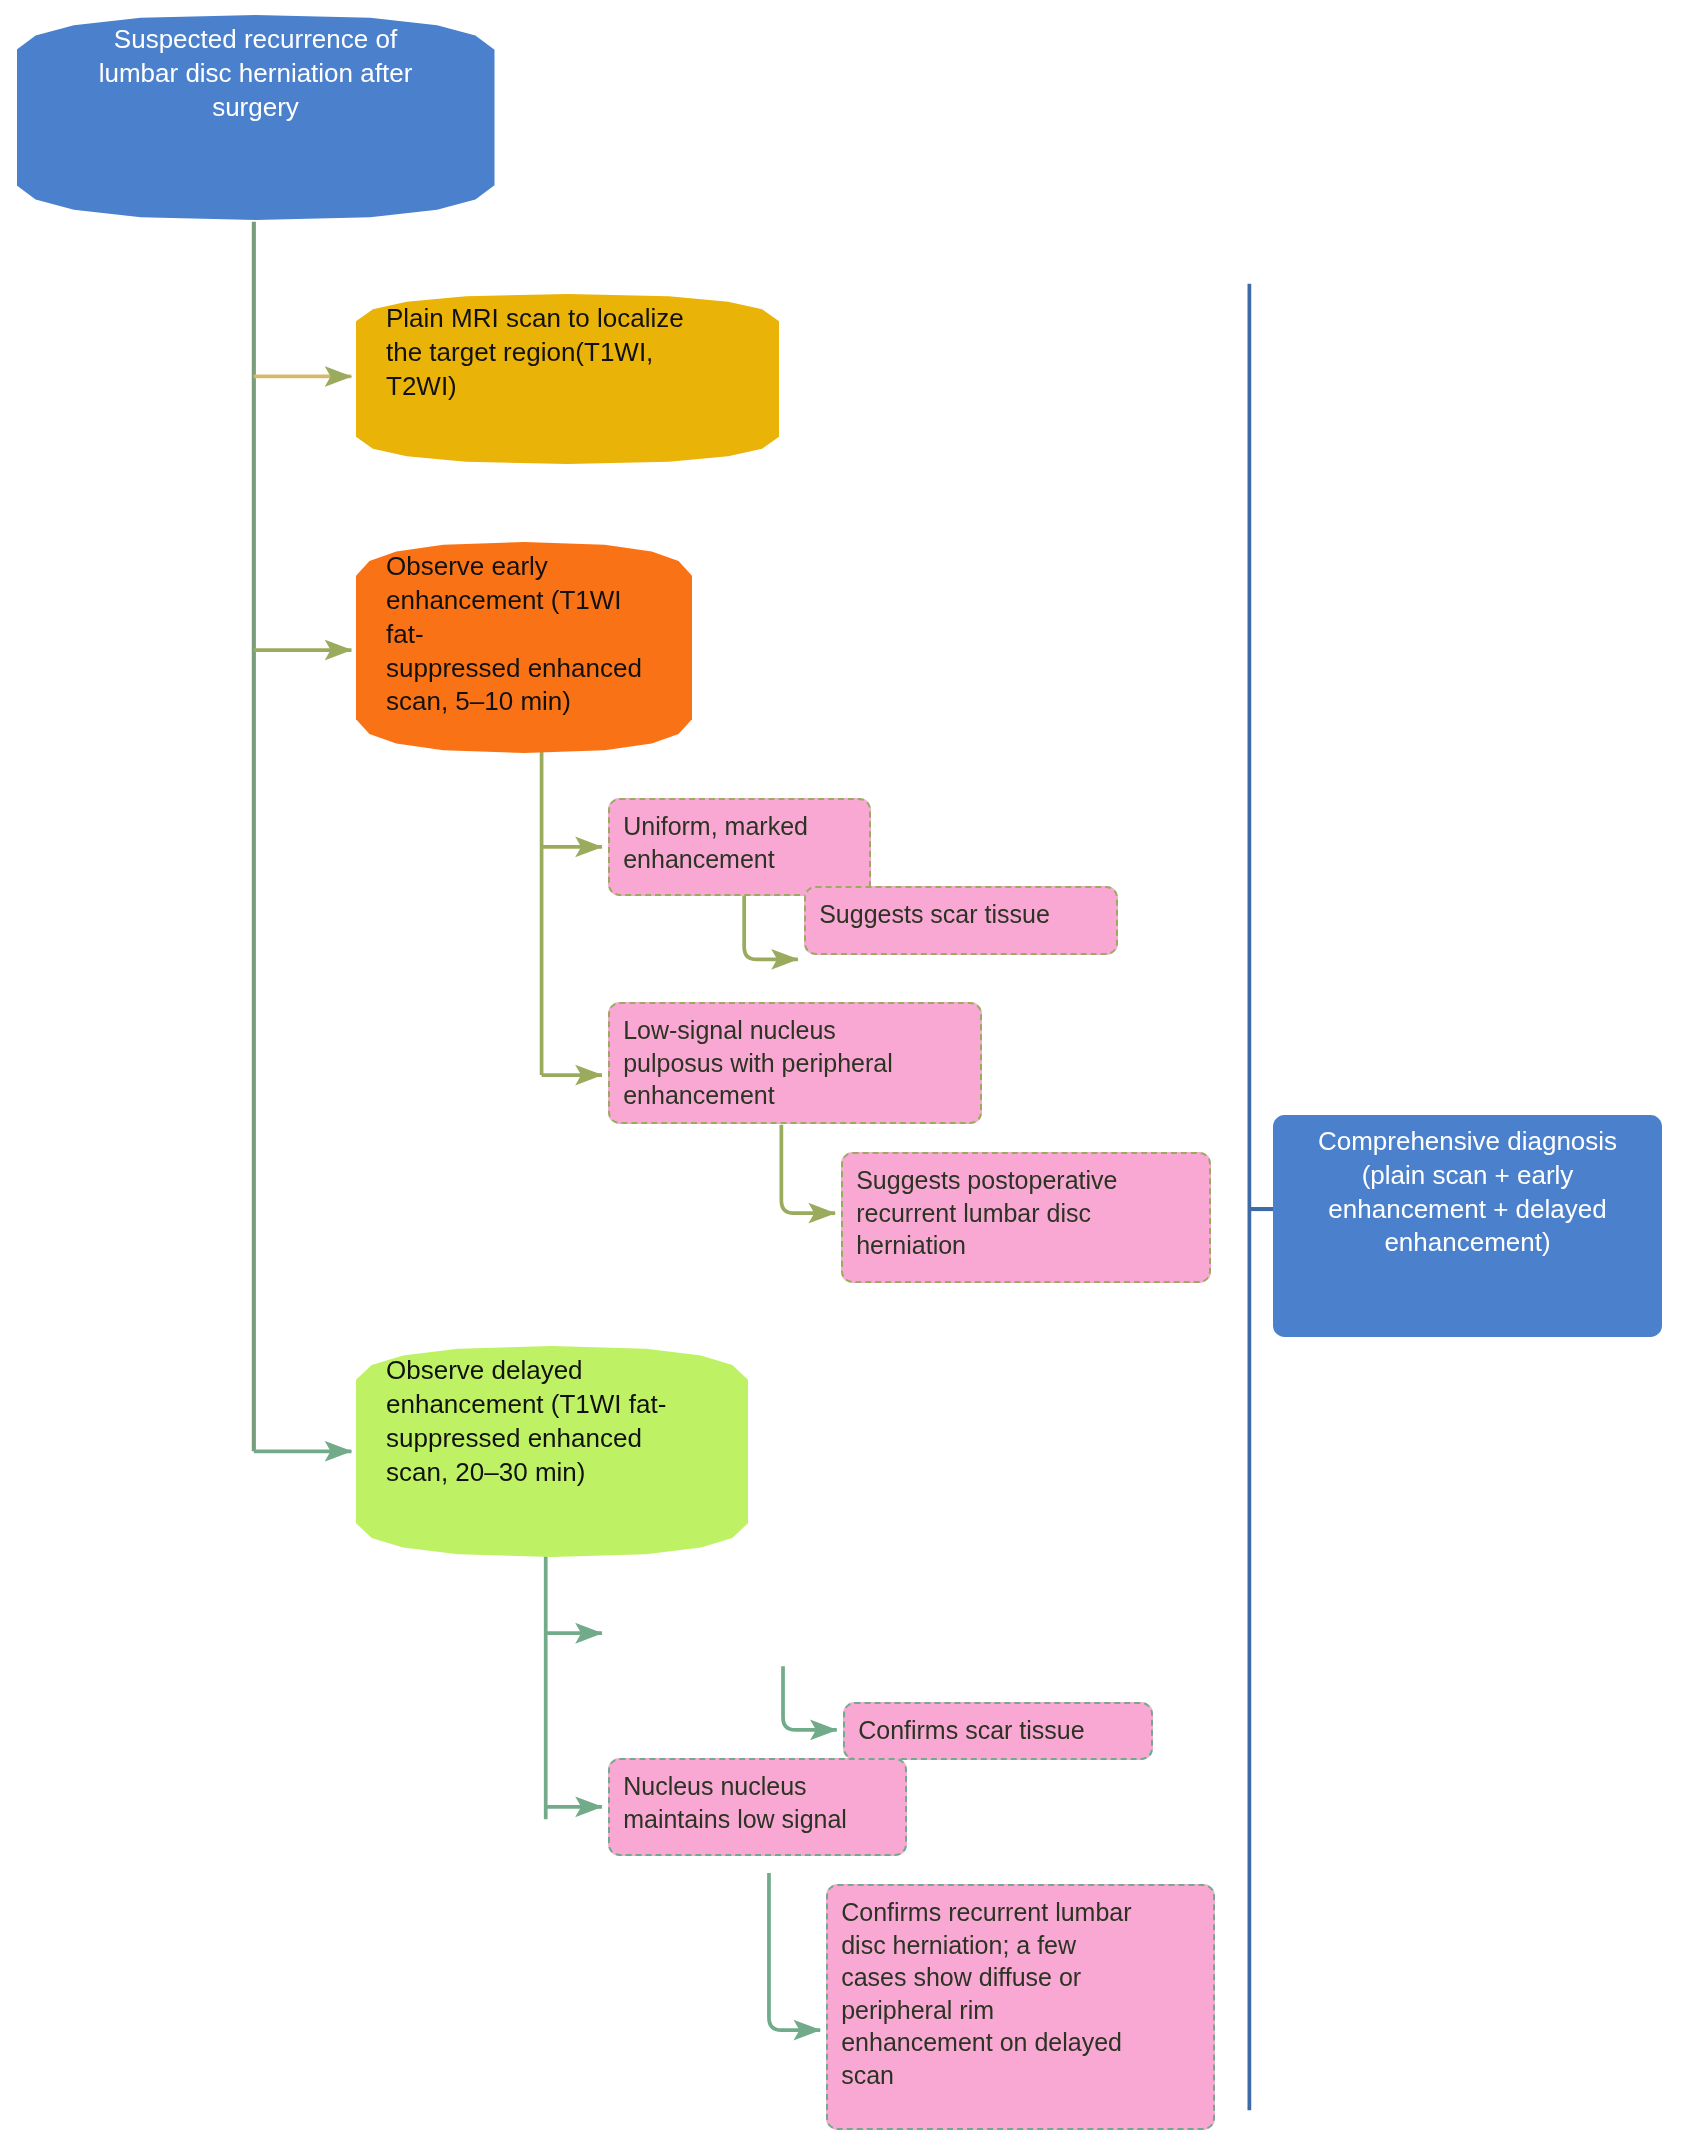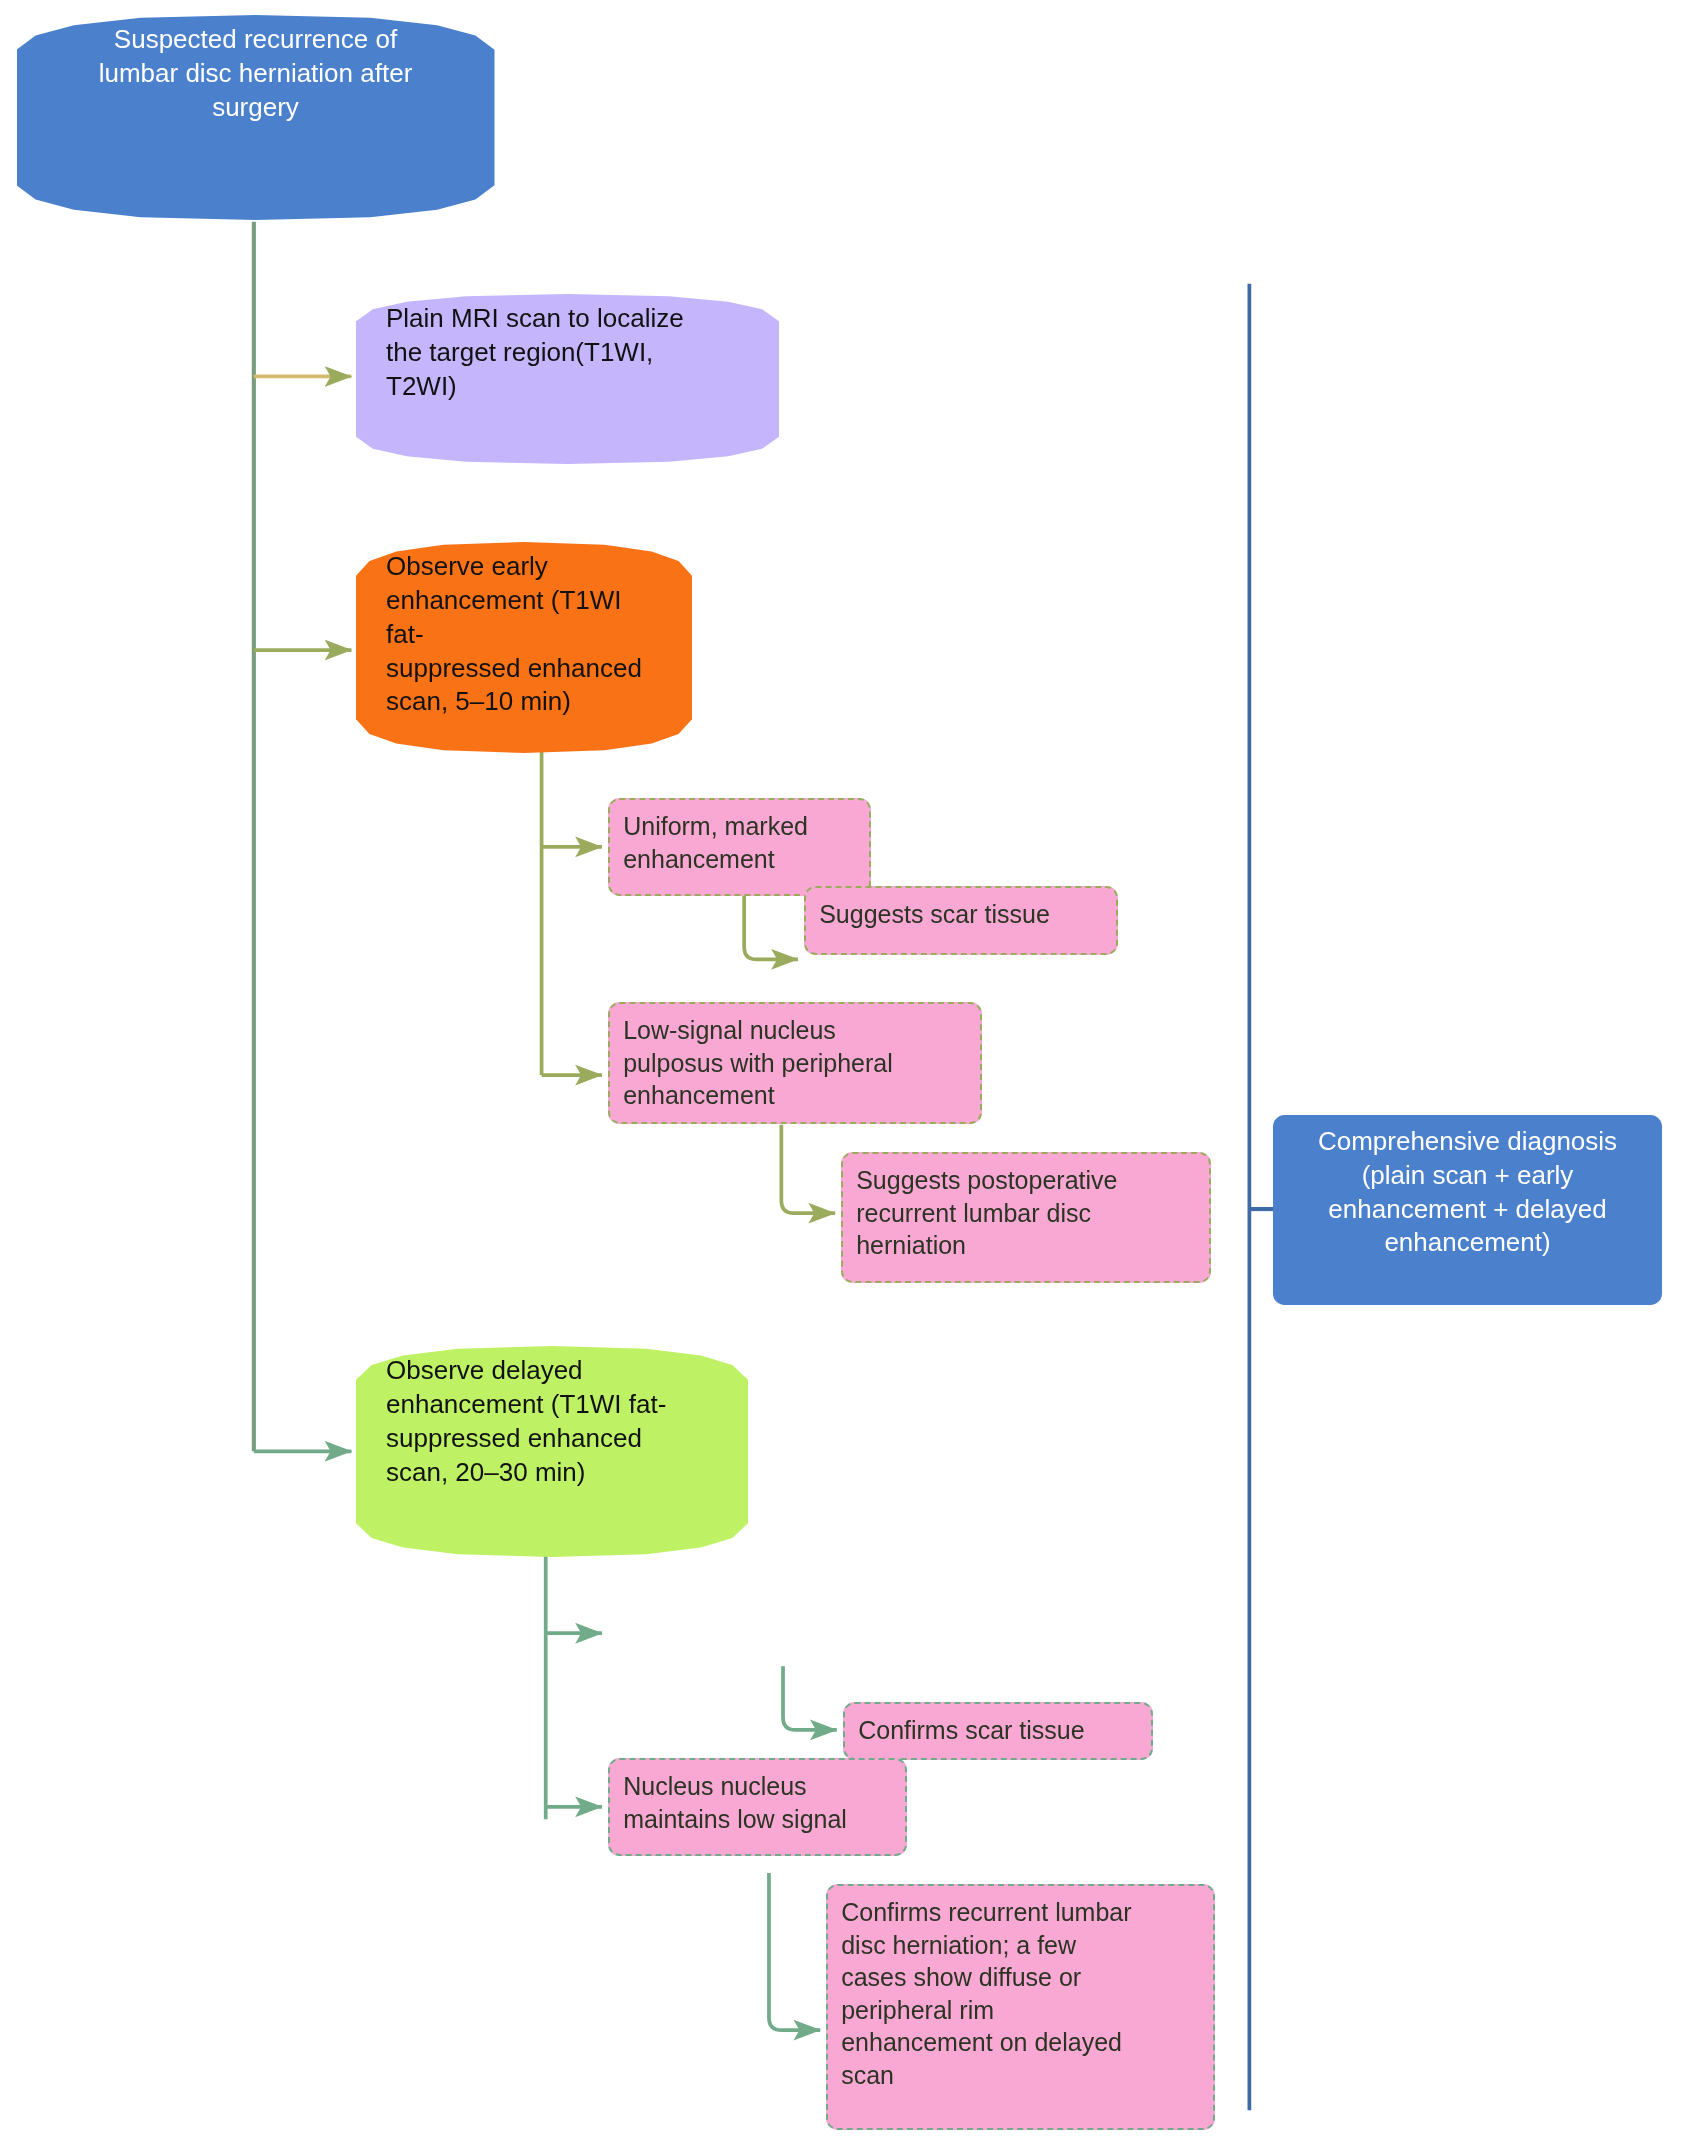--- a/index.html
+++ b/index.html
@@ -141,21 +141,21 @@
     <path d="M 1511,343 L 1511,2552" fill="none" stroke="#3f6aa8" stroke-width="4.5"></path>
     <path d="M 1511,1462 L 1540,1462" fill="none" stroke="#3f6aa8" stroke-width="5"></path>
   </svg>
 
   <div class="node start-node" style="left:16.5px; top:15px; width:478px; height:205px; background:#4a80cc;">
     <span class="txt">Suspected recurrence of
 lumbar disc herniation after
 surgery</span>
   </div>
 
-  <div class="node barrel" style="left:356px; top:294px; width:423px; height:170px; background:#c4b5fd;">
+  <div class="node barrel" style="left:356px; top:294px; width:423px; height:170px; background:#eab308;">
     <span class="txt">Plain MRI scan to localize
 the target region(T1WI,
 T2WI)</span>
   </div>
 
   <div class="node barrel" style="left:356px; top:542px; width:336px; height:211px; background:#f97316;">
     <span class="txt">Observe early
 enhancement (T1WI fat-
 suppressed enhanced
 scan, 5–10 min)</span>
@@ -202,21 +202,21 @@
 
   <div class="node leaf green" style="left:826px; top:1884px; width:389px; height:246px;">
     <span class="txt">Confirms recurrent lumbar
 disc herniation; a few
 cases show diffuse or
 peripheral rim
 enhancement on delayed
 scan</span>
   </div>
 
-  <div class="node round-node" style="left:1273px; top:1115px; width:389px; height:190px; background:#4a80cc;">
+  <div class="node round-node" style="left:1273px; top:1115px; width:389px; height:222px; background:#4a80cc;">
     <span class="txt">Comprehensive diagnosis
 (plain scan + early
 enhancement + delayed
 enhancement)</span>
   </div>
 
 </div>
 
 
 </body></html>

